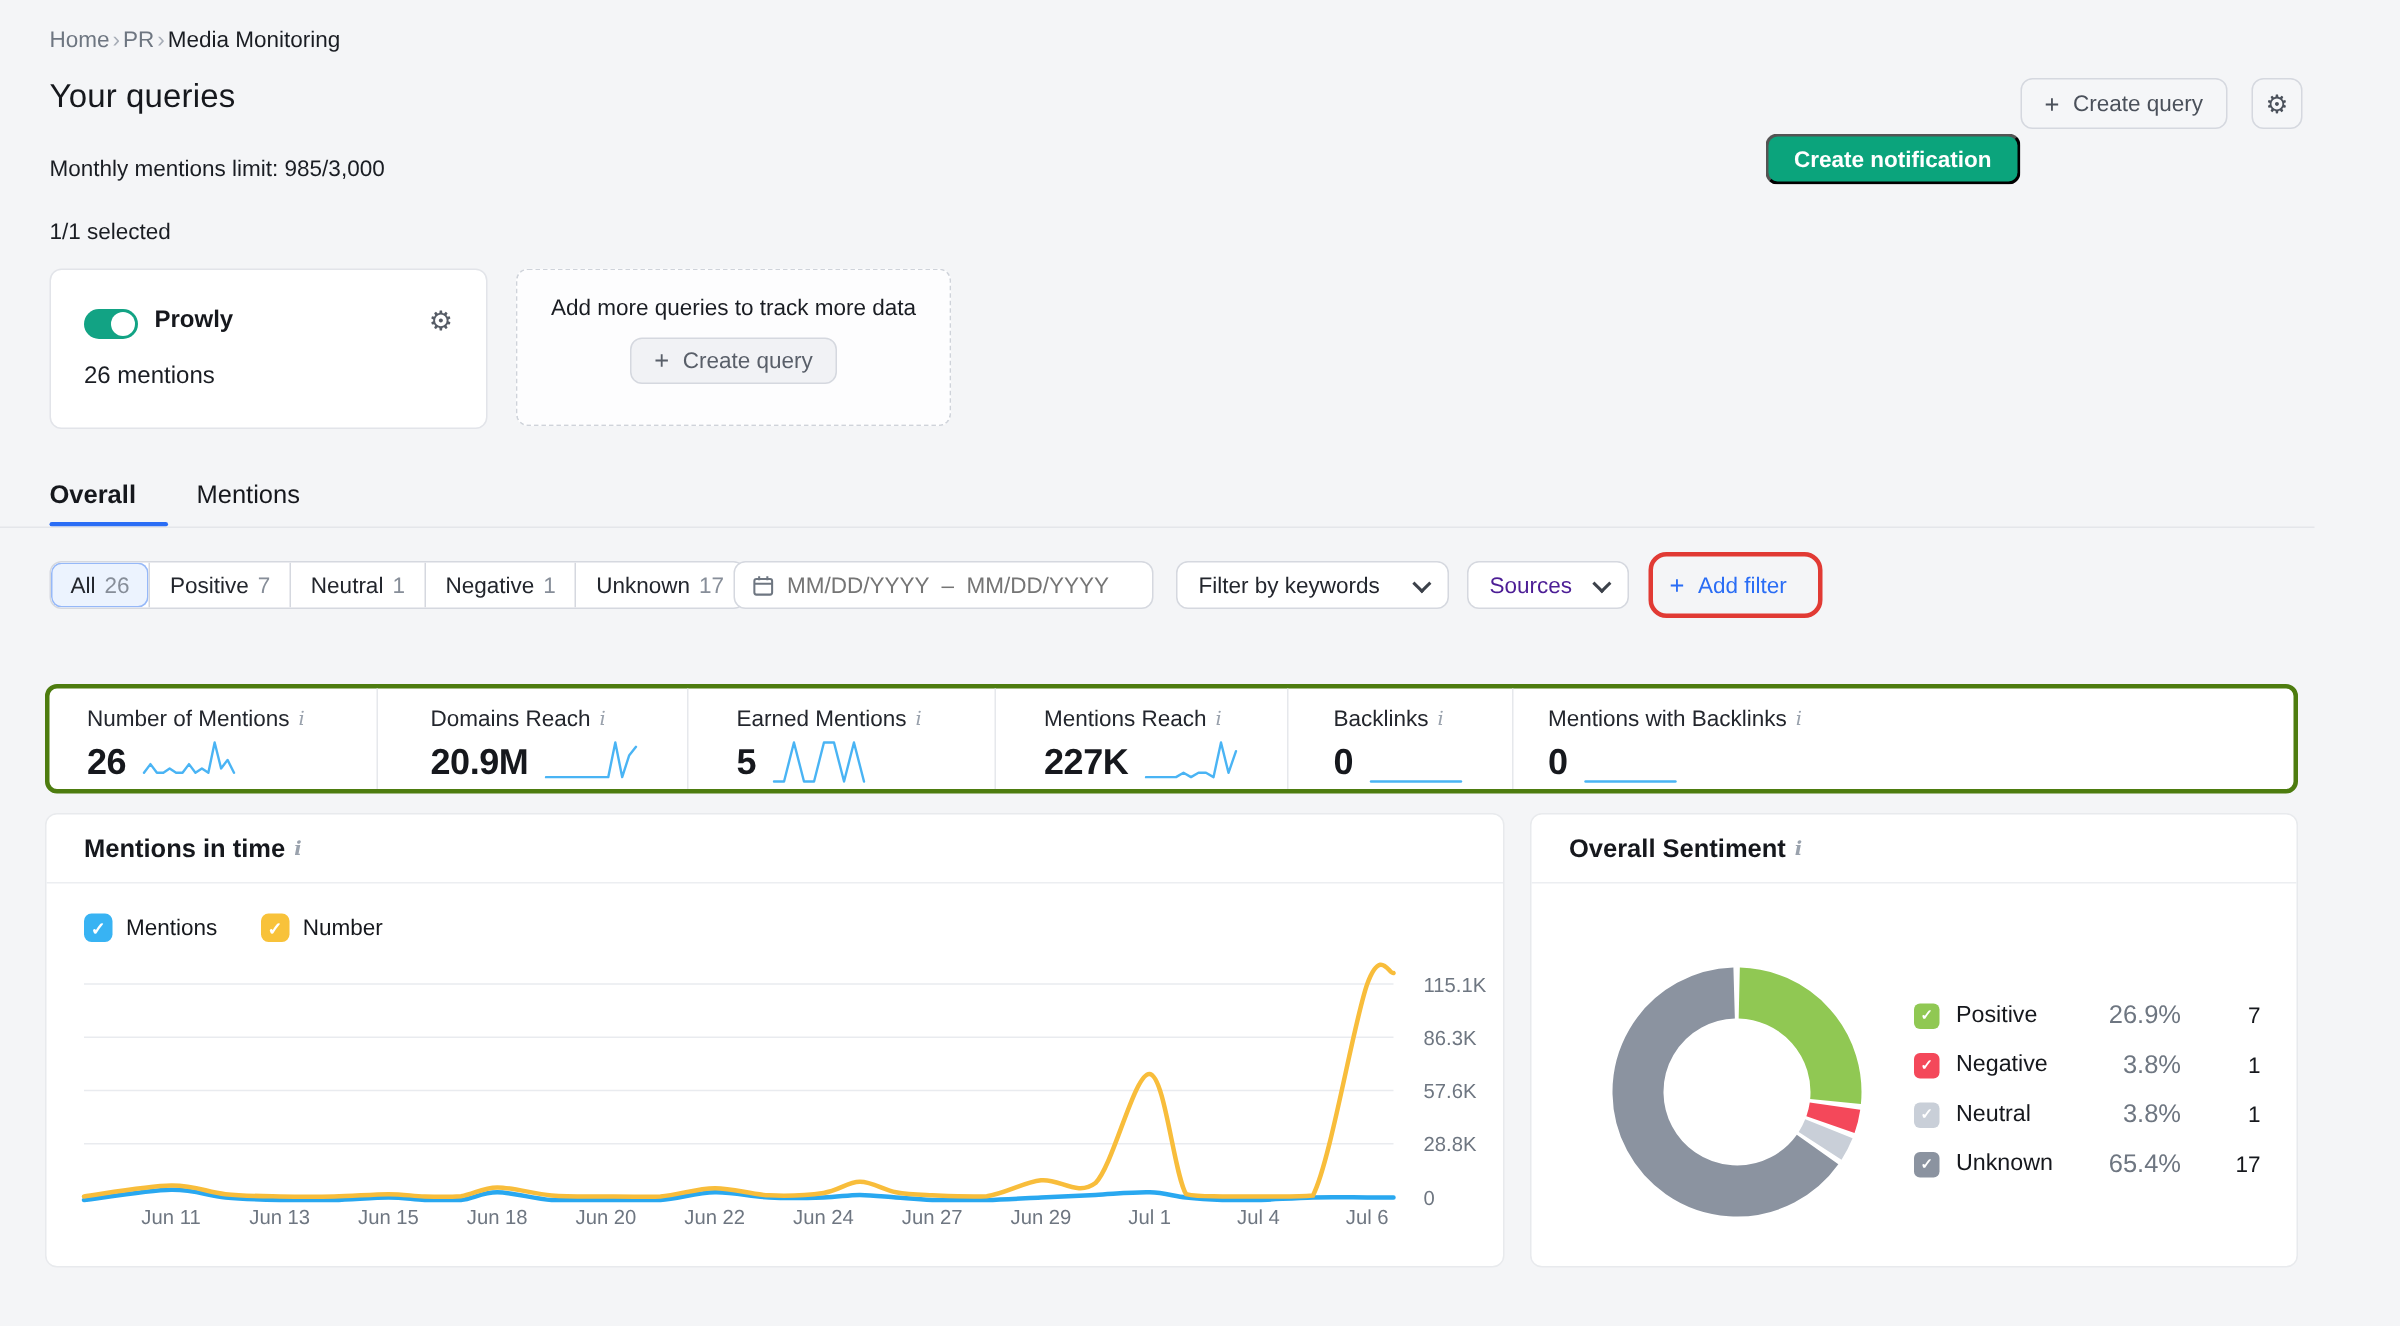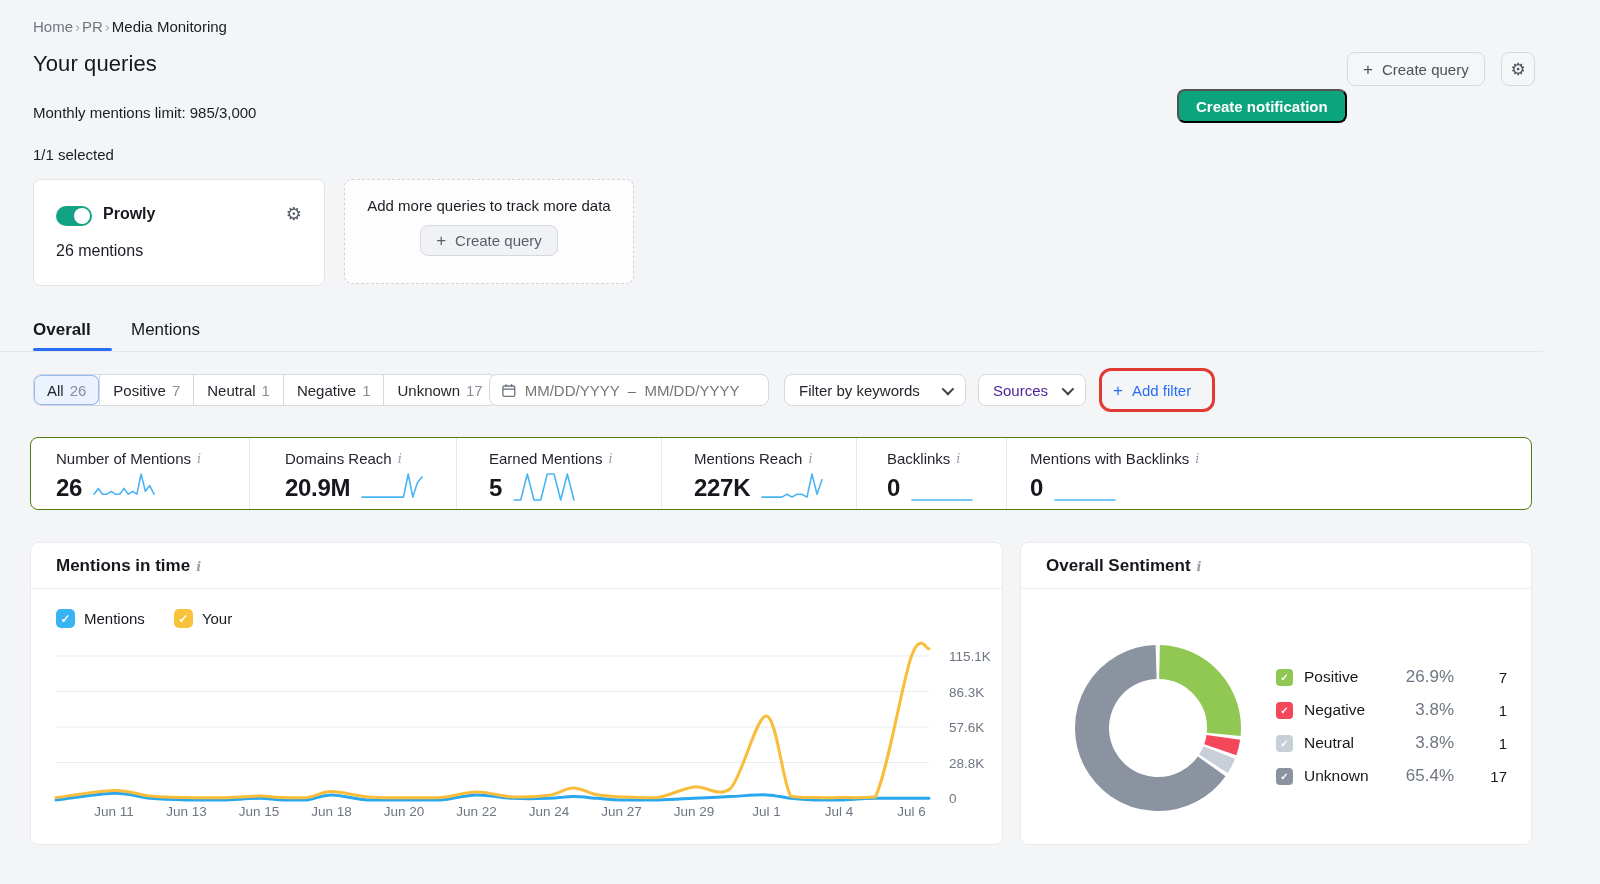--- a/index.html
+++ b/index.html
@@ -52,21 +52,21 @@
   .pill { position:absolute; top:374px; height:32px; background:#fff; border:1px solid #d5d8df; border-radius:8px; display:flex; align-items:center; cursor:pointer; }
   #date-range { left:489px; width:280px; padding:0 12px; gap:9px; }
   #date-range input { border:none; outline:none; background:transparent; font-family:"Liberation Sans",sans-serif; font-size:15px; color:#b91c1c; width:100%; cursor:pointer; }
   #kw-filter { left:784px; width:182px; padding:0 14px; justify-content:space-between; font-size:15px; color:#23262d; }
   #src-filter { left:978px; width:108px; padding:0 14px; justify-content:space-between; font-size:15px; color:#4c1d95; }
   .chev { width:9px; height:9px; border-right:2px solid #3c414a; border-bottom:2px solid #3c414a; transform:rotate(45deg) translateY(-2px); margin-left:8px; }
   #add-filter { left:1113px; top:374px; height:32px; display:flex; align-items:center; gap:9px; color:#2a6df5; font-size:15px; cursor:pointer; }
   #annotation-box { left:1099px; top:368px; width:116px; height:44px; border:3px solid #e13a34; border-radius:12px; pointer-events:none; z-index:50; }
 
   
-  #metrics-card { left:30px; top:437px; width:1502px; height:73px; background:#fff; border:1px solid #4d7c0f; border-radius:8px; display:flex; }
+  #metrics-card { left:30px; top:456px; width:1502px; height:73px; background:#fff; border:3px solid #4d7c0f; border-radius:8px; display:flex; }
   .mcol { padding-top:12px; position:relative; }
   .mcol + .mcol { border-left:1px solid #e6e8ec; }
   .mcol:nth-child(1){ width:218px; padding-left:25px; }
   .mcol:nth-child(2){ width:207px; padding-left:35px; }
   .mcol:nth-child(3){ width:205px; padding-left:32px; }
   .mcol:nth-child(4){ width:195px; padding-left:32px; }
   .mcol:nth-child(5){ width:150px; padding-left:30px; }
   .mcol:nth-child(6){ flex:1; padding-left:23px; }
   .mlabel { font-size:15px; color:#23262d; display:flex; align-items:center; gap:6px; }
   .mvalrow { display:flex; align-items:flex-end; gap:10px; margin-top:2px; }
@@ -265,21 +265,21 @@
     <span class="info">i</span>
   </div>
   <div class="card-hdiv"></div>
   <div id="time-legend">
       <div class="leg-item">
         <span class="cbx" style="background: rgb(56, 179, 243);">✓</span>
         <span class="leg-label">Mentions</span>
       </div>
       <div class="leg-item">
         <span class="cbx" style="background: rgb(248, 194, 58);">✓</span>
-        <span class="leg-label">Your</span>
+        <span class="leg-label">Number</span>
       </div>
     </div>
   <svg id="line-chart" width="973" height="303">
       <line x1="25" y1="113" x2="898" y2="113" stroke="#e9ebef" stroke-width="1"></line>
       <text x="918" y="118" fill="#6e7681" font-size="13.5" font-family="Liberation Sans, sans-serif">115.1K</text>
       <line x1="25" y1="148.5" x2="898" y2="148.5" stroke="#e9ebef" stroke-width="1"></line>
       <text x="918" y="153.5" fill="#6e7681" font-size="13.5" font-family="Liberation Sans, sans-serif">86.3K</text>
       <line x1="25" y1="184" x2="898" y2="184" stroke="#e9ebef" stroke-width="1"></line>
       <text x="918" y="189" fill="#6e7681" font-size="13.5" font-family="Liberation Sans, sans-serif">57.6K</text>
       <line x1="25" y1="219.5" x2="898" y2="219.5" stroke="#e9ebef" stroke-width="1"></line>

